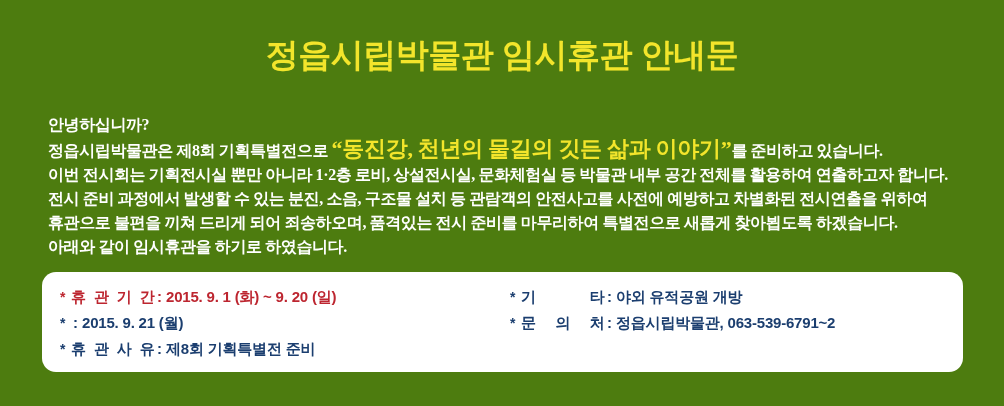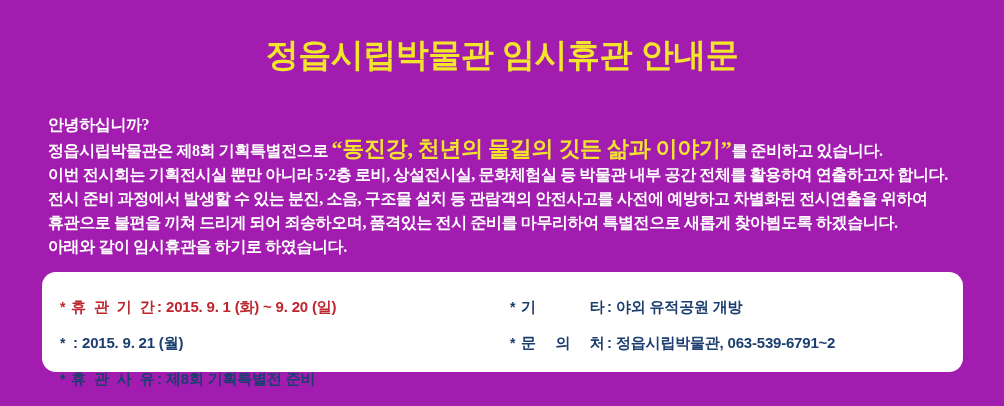--- a/index.html
+++ b/index.html
@@ -12,21 +12,21 @@
     height: 406px;
     overflow: hidden;
     background: #3c6d8e;
     font-family: "Liberation Sans", "DejaVu Sans", sans-serif;
     -webkit-font-smoothing: antialiased;
   }
   #notice-root {
     position: relative;
     width: 1004px;
     height: 406px;
-    background: #a21caf;
+    background: #4d7c0f;
     box-sizing: border-box;
   }
 
   
   .title {
     position: absolute;
     left: 0;
     top: 33px;
     width: 1004px;
     text-align: center;
@@ -102,42 +102,41 @@
     text-align-last: justify;
     letter-spacing: 0.2px;
   }
   .info-sep {
     display: inline-block;
     padding: 0 4px 0 2px;
   }
   .info-value {
     display: inline-block;
     letter-spacing: -0.2px;
-    margin-top: 10px;
   }
 </style>
 </head>
 <body>
 
 <div id="notice-root">
 
   <div class="title">정읍시립박물관 임시휴관 안내문</div>
 
   <div class="body-block">
 
     <div class="body-line">
       <span>안녕하십니까?</span>
     </div>
 
     <div class="body-line">
       <span>정읍시립박물관은 제8회 기획특별전으로 </span><span class="highlight">“동진강, 천년의 물길의 깃든 삶과 이야기”</span><span>를 준비하고 있습니다.</span>
     </div>
 
     <div class="body-line">
-      <span>이번 전시회는 기획전시실 뿐만 아니라 5·2층 로비, 상설전시실, 문화체험실 등 박물관 내부 공간 전체를 활용하여 연출하고자 합니다.</span>
+      <span>이번 전시회는 기획전시실 뿐만 아니라 1·2층 로비, 상설전시실, 문화체험실 등 박물관 내부 공간 전체를 활용하여 연출하고자 합니다.</span>
     </div>
 
     <div class="body-line">
       <span>전시 준비 과정에서 발생할 수 있는 분진, 소음, 구조물 설치 등 관람객의 안전사고를 사전에 예방하고 차별화된 전시연출을 위하여</span>
     </div>
 
     <div class="body-line">
       <span>휴관으로 불편을 끼쳐 드리게 되어 죄송하오며, 품격있는 전시 준비를 마무리하여 특별전으로 새롭게 찾아뵙도록 하겠습니다.</span>
     </div>
 

